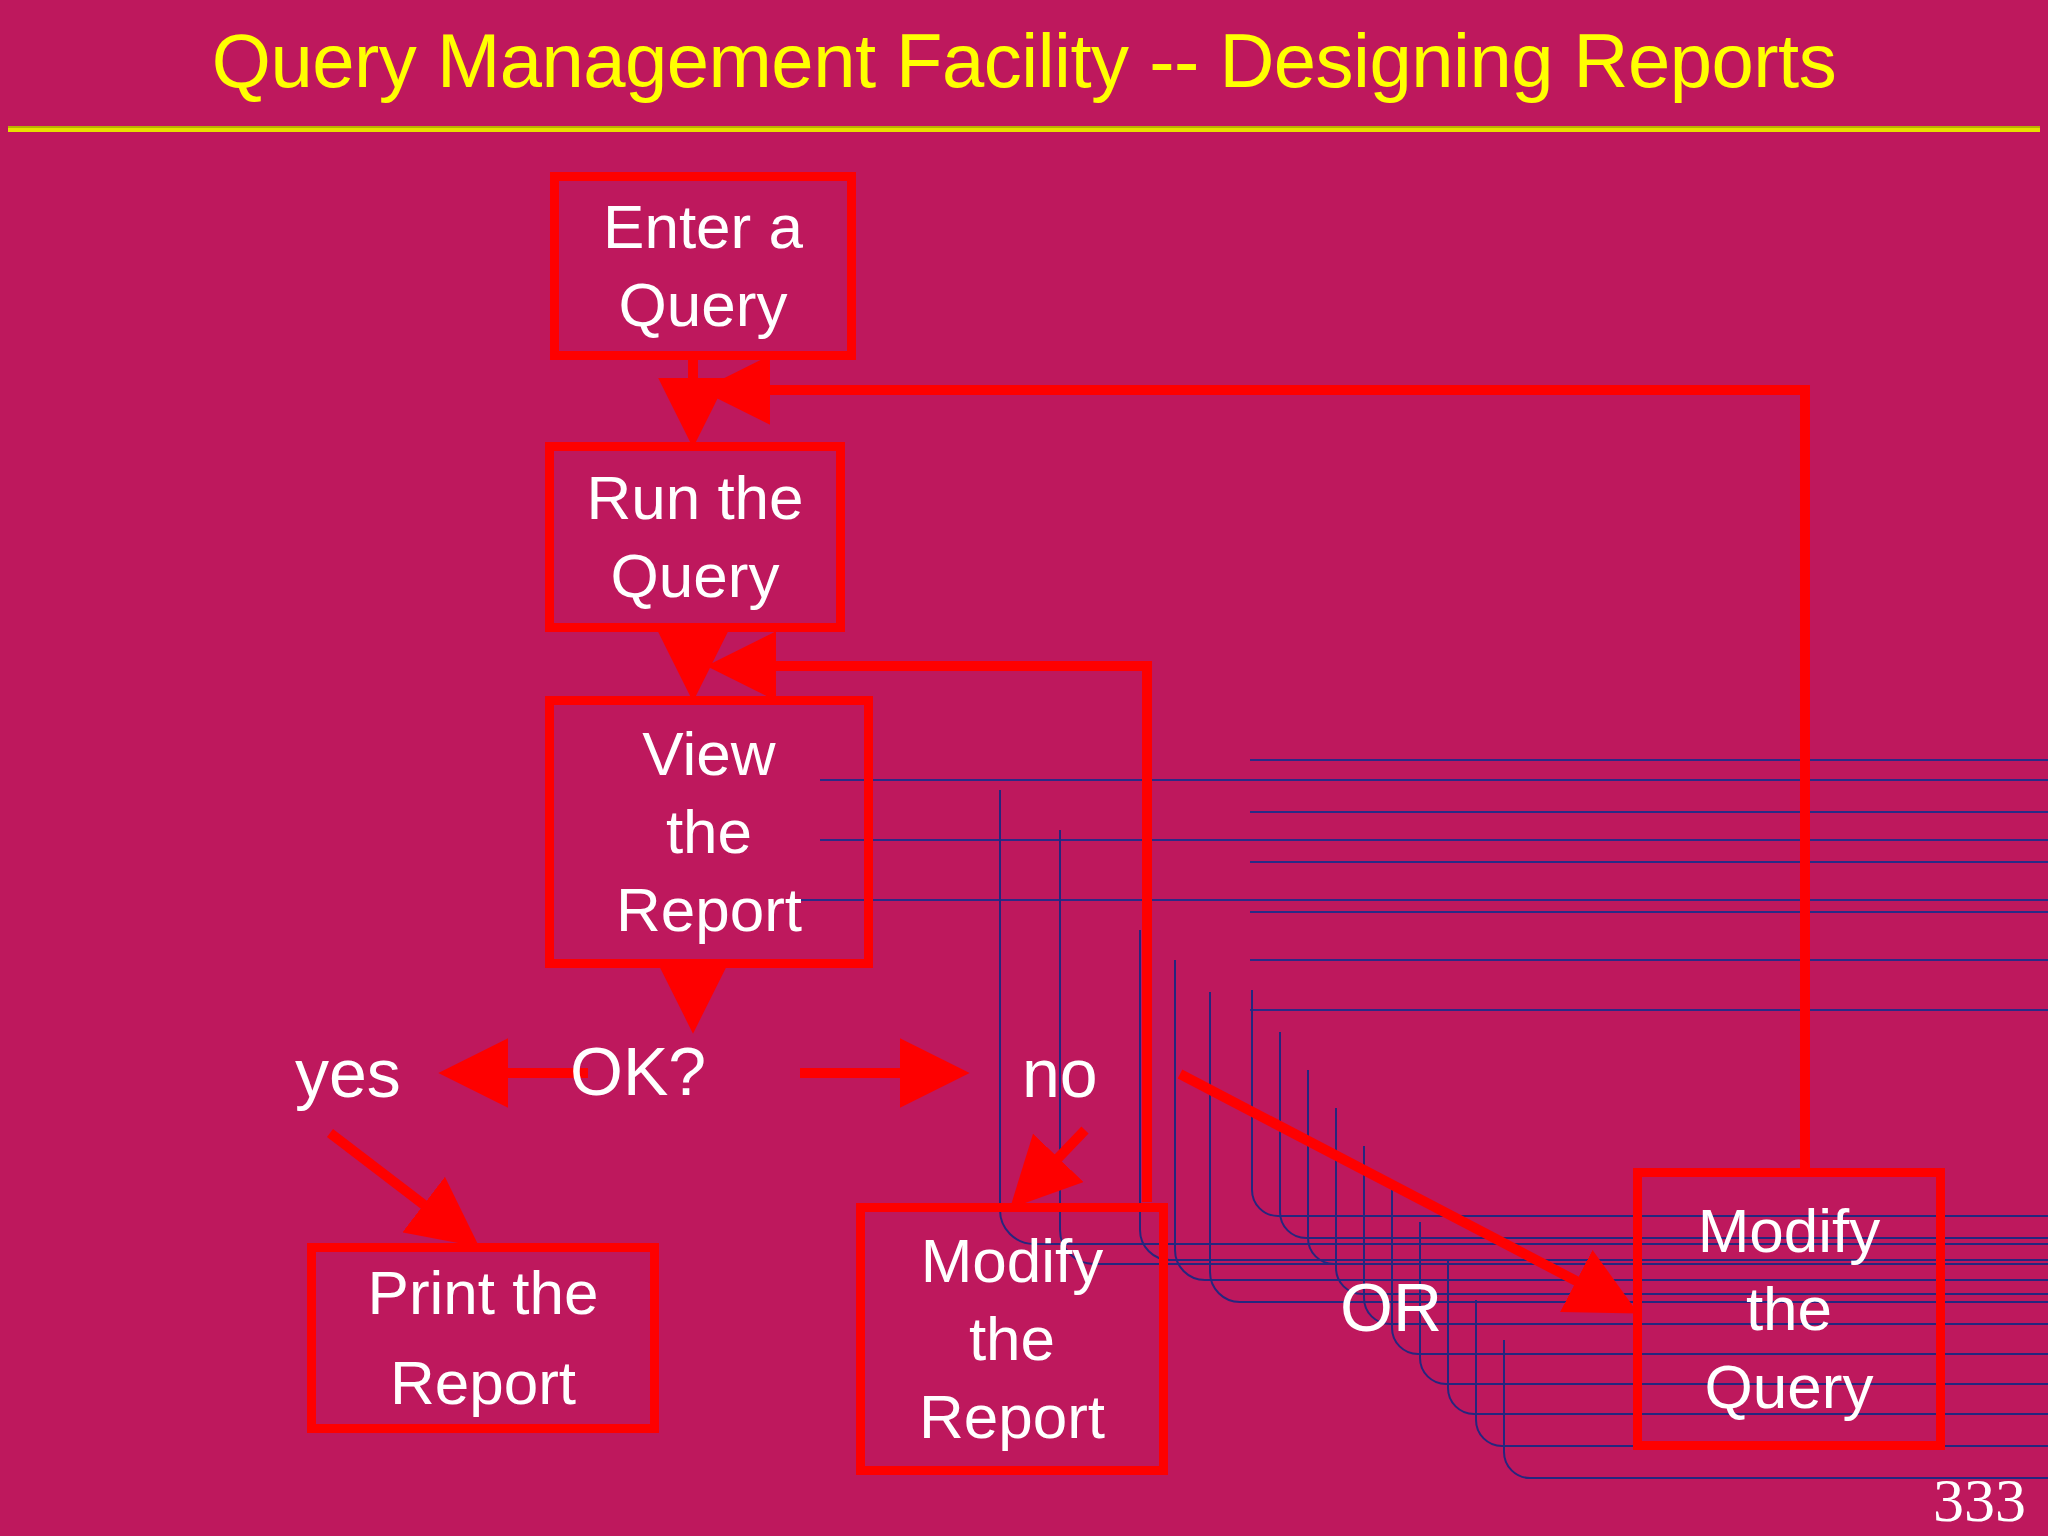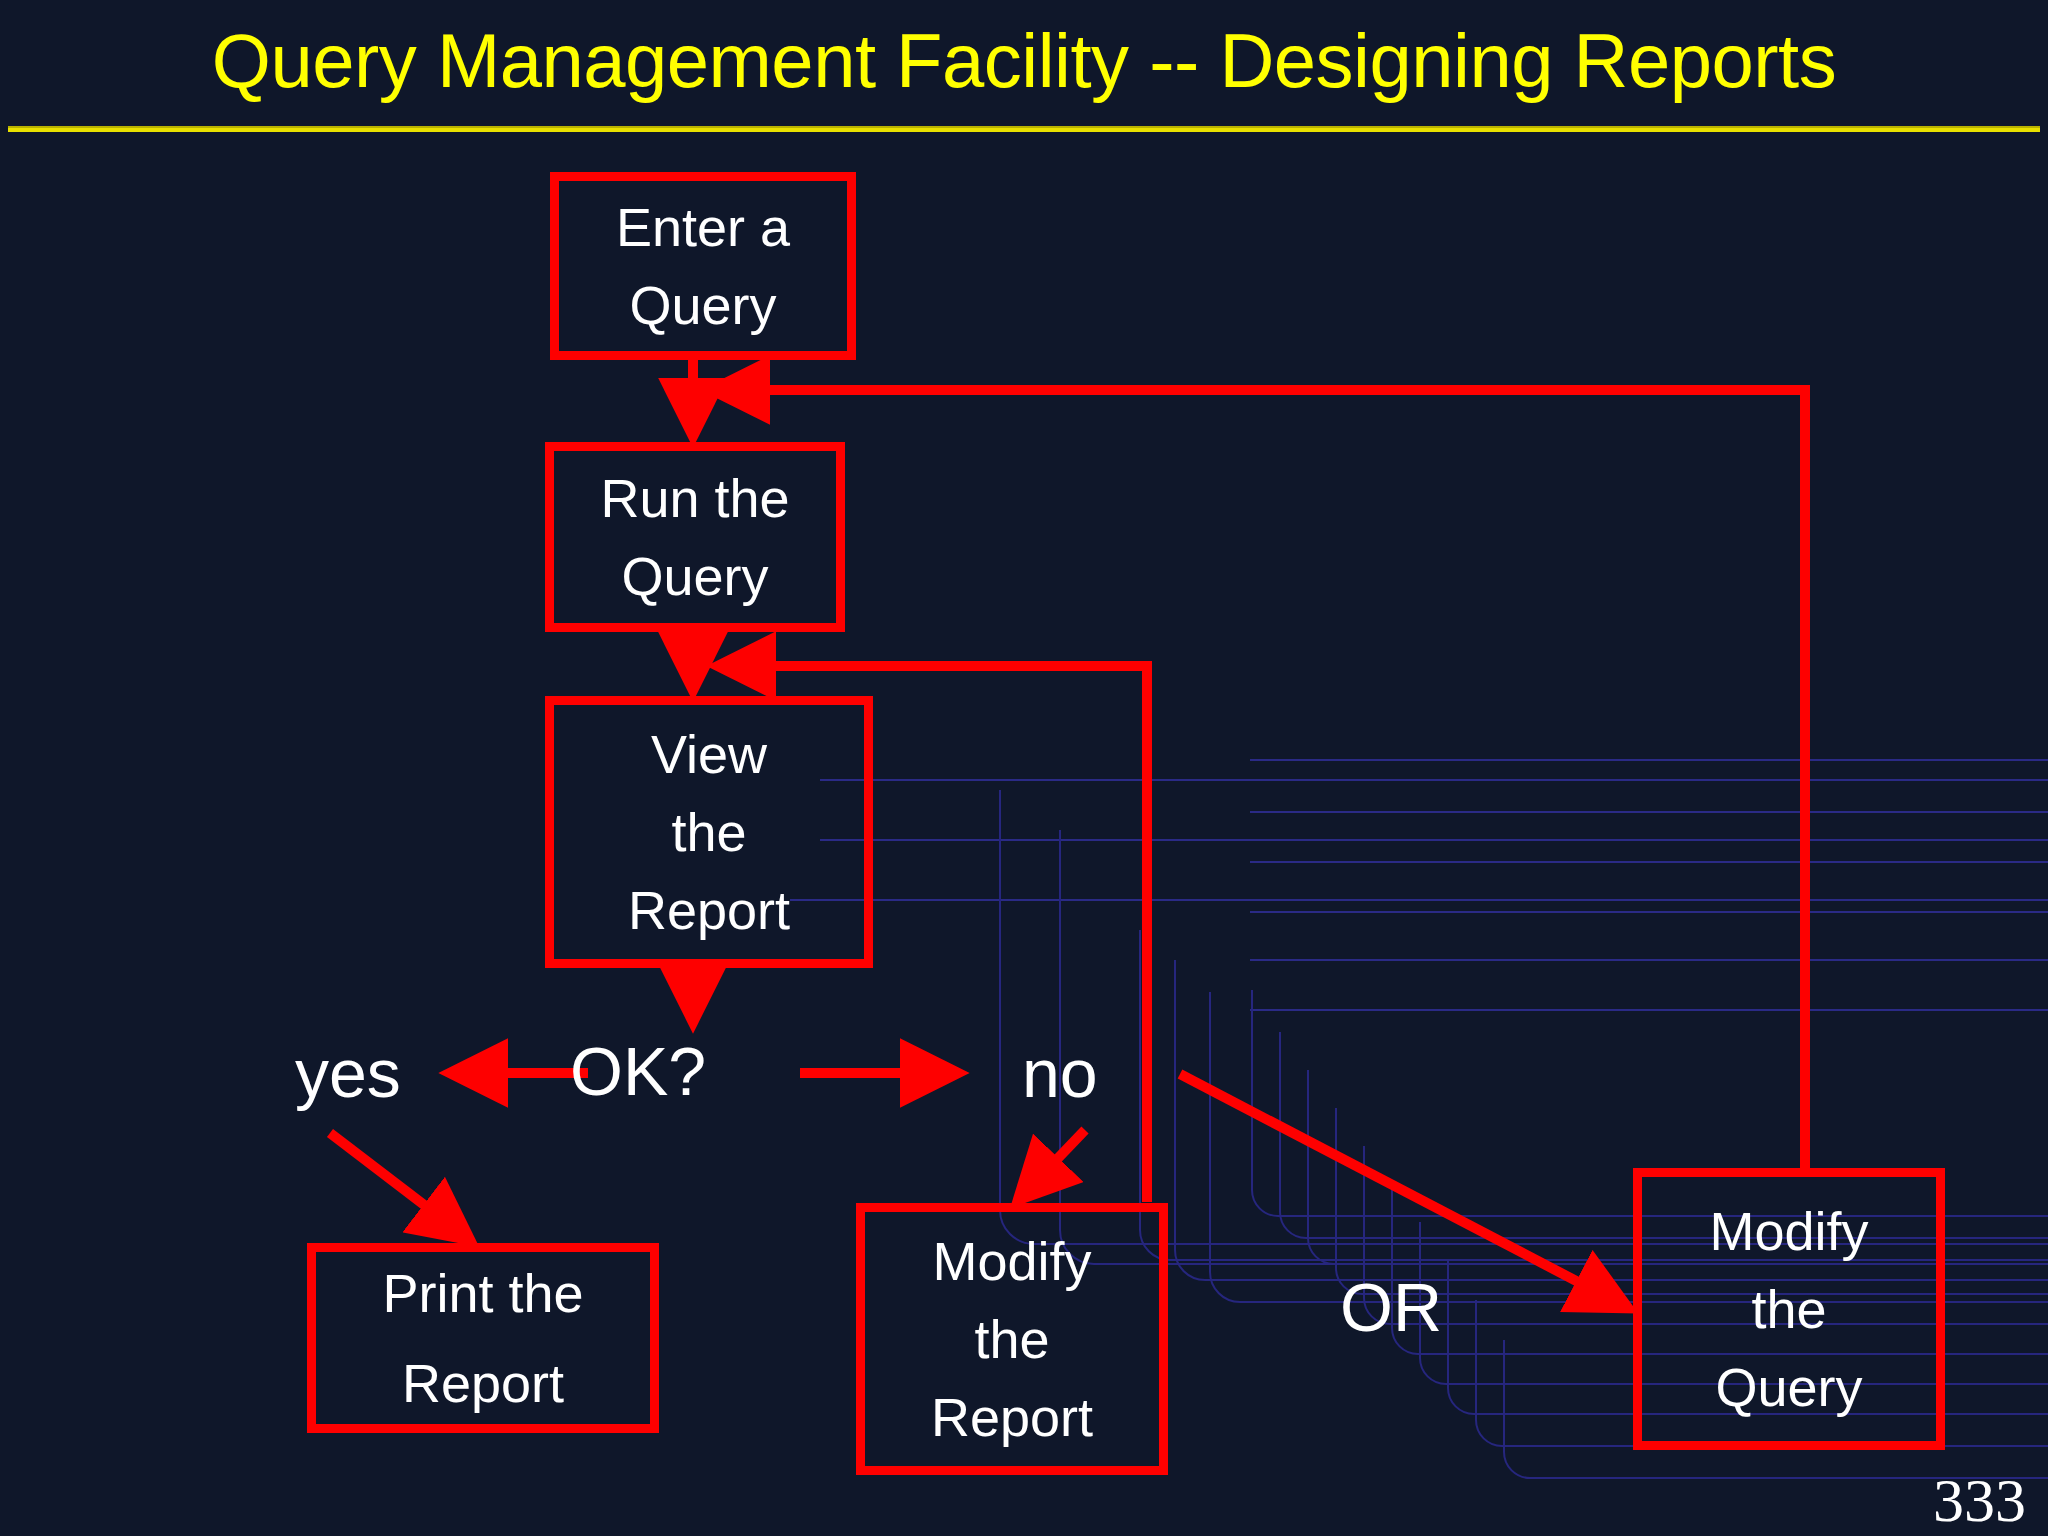--- a/index.html
+++ b/index.html
@@ -5,21 +5,21 @@
 <style>
   html, body {
     margin: 0;
     padding: 0;
     background: #0a0a52;
   }
   #slide {
     position: relative;
     width: 2048px;
     height: 1536px;
-    background: #0f172a;
+    background: #be185d;
     overflow: hidden;
     font-family: "Liberation Sans", sans-serif;
   }
 
   
   #bg-pattern {
     position: absolute;
     inset: 0;
     pointer-events: none;
   }
@@ -59,21 +59,21 @@
   .pbox {
     position: absolute;
     box-sizing: border-box;
     border: 9px solid #fe0000;
     background: transparent;
     display: flex;
     flex-direction: column;
     align-items: center;
     justify-content: center;
     color: #ffffff;
-    font-size: 54px;
+    font-size: 62px;
     line-height: 78px;
     text-align: center;
   }
   .pbox .ln { display: block; white-space: nowrap; }
 
   
   .lbl {
     position: absolute;
     color: #ffffff;
     font-size: 68px;

